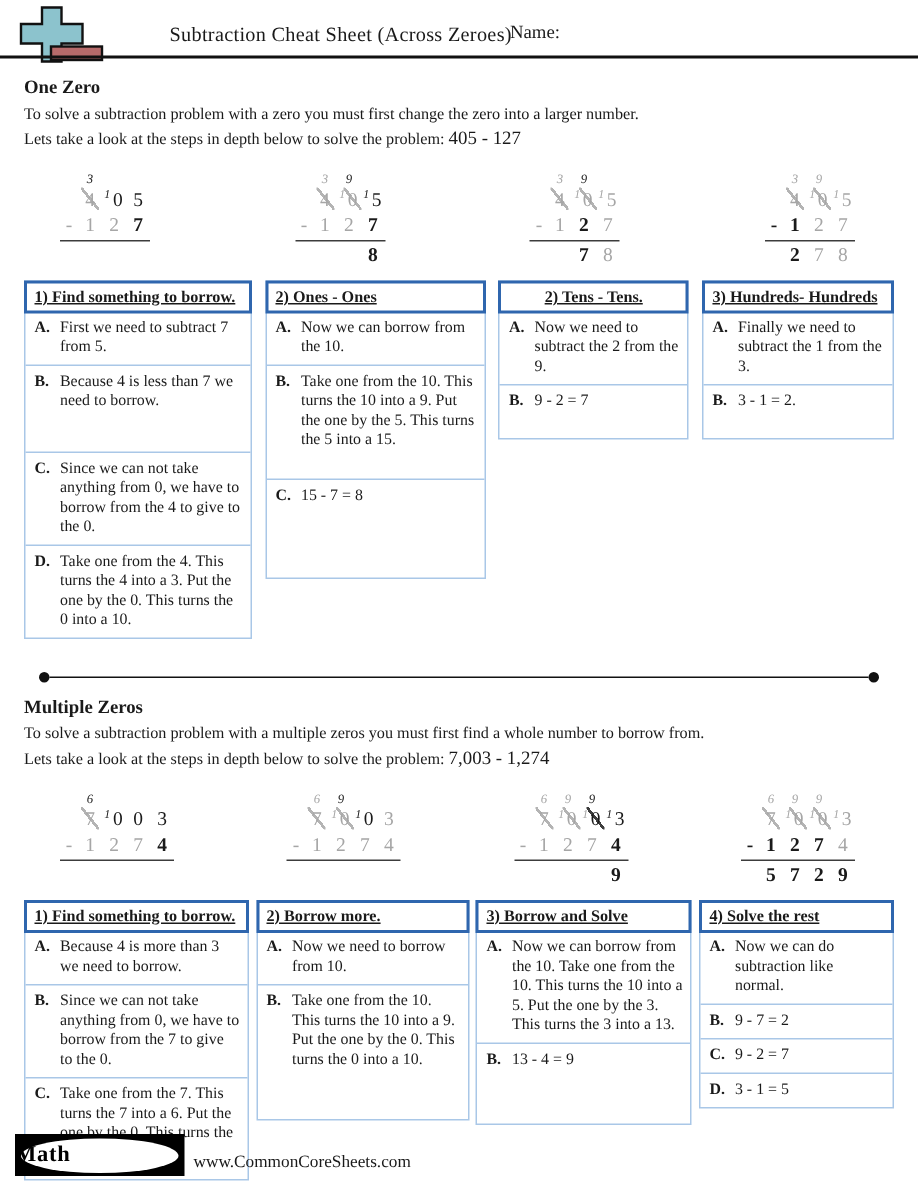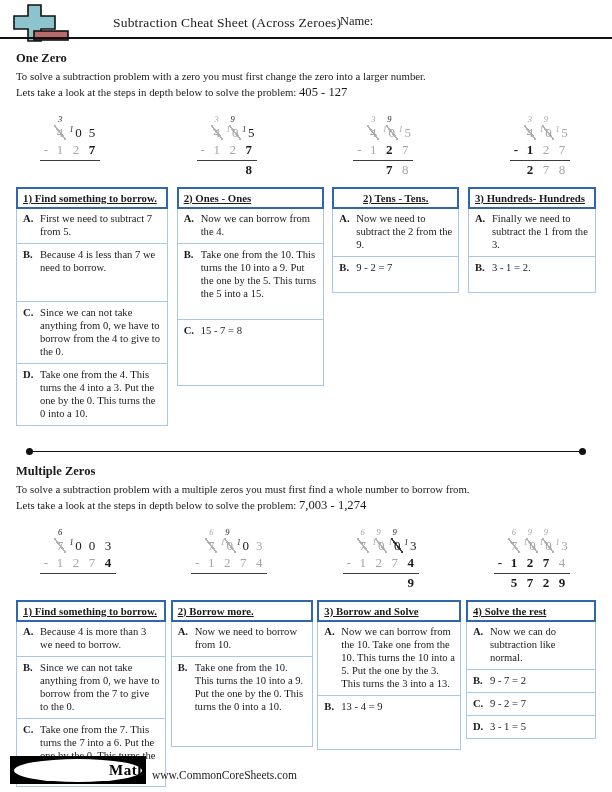--- a/index.html
+++ b/index.html
@@ -57,21 +57,21 @@
   .sec1.box4 .box-row:nth-of-type(2){min-height:26px;}
   .sec2.box1 .box-row:nth-of-type(3){min-height:58px;}
   .sec2.box2 .box-row:nth-of-type(2){min-height:80px;}
   .sec2.box3 .box-row:nth-of-type(2){min-height:44px;}
   
   .divider{display:flex;align-items:center;margin:22px 26px 4px 26px;}
   .divider .dot{width:7px;height:7px;border-radius:50%;background:#111;flex:none;}
   .divider .dline{flex:1;height:1.6px;background:#111;}
   
   .footer{position:absolute;left:10px;bottom:8px;display:flex;align-items:flex-end;}
-  .badge{width:136px;height:28px;background:#000;position:relative;display:flex;align-items:center;justify-content:flex-end;flex:none;}
+  .badge{width:113px;height:28px;background:#000;position:relative;display:flex;align-items:center;justify-content:flex-start;flex:none;}
   .badge-ellipse{position:absolute;left:4px;right:4px;top:2.5px;bottom:2.5px;background:#fff;border-radius:50%;}
   .badge-label{position:relative;font-size:15px;font-weight:bold;color:#000;letter-spacing:.5px;}
   .website{margin-left:6px;margin-bottom:3px;font-size:11.5px;color:#1a1a1a;}
 </style>
 </head>
 <body>
 
 <div class="page">
 
   <div class="header">
@@ -214,21 +214,21 @@
           </div>
           <div class="box-row">
             <span class="box-letter">D.</span>
             <span class="box-text">Take one from the 4. This turns the 4 into a 3. Put the one by the 0. This turns the 0 into a 10.</span>
           </div>
         </div>
         <div class="box sec1 box2">
           <h4 class="box-title" style="margin: -1px;">2) Ones - Ones</h4>
           <div class="box-row">
             <span class="box-letter">A.</span>
-            <span class="box-text">Now we can borrow from the 4.</span>
+            <span class="box-text">Now we can borrow from the 10.</span>
           </div>
           <div class="box-row">
             <span class="box-letter">B.</span>
             <span class="box-text">Take one from the 10. This turns the 10 into a 9. Put the one by the 5. This turns the 5 into a 15.</span>
           </div>
           <div class="box-row">
             <span class="box-letter">C.</span>
             <span class="box-text">15 - 7 = 8</span>
           </div>
         </div>

